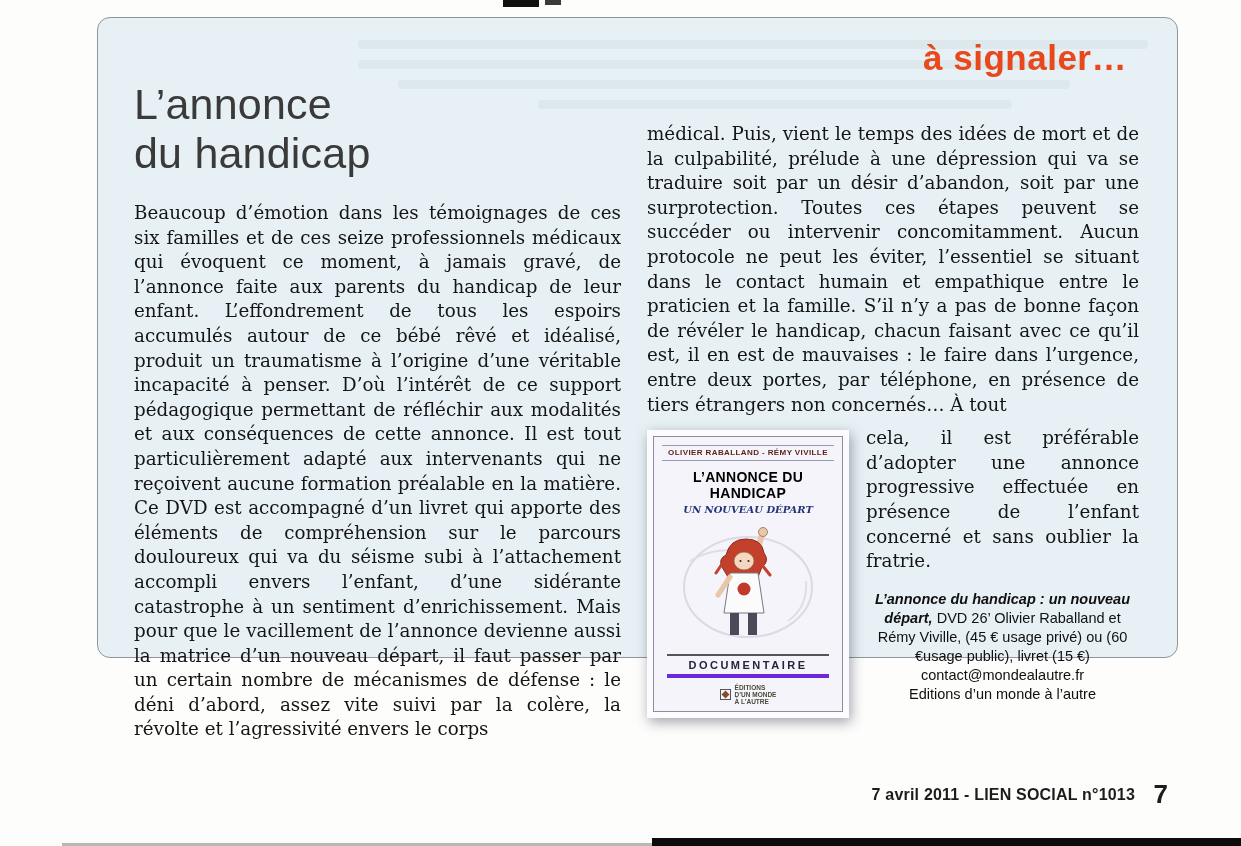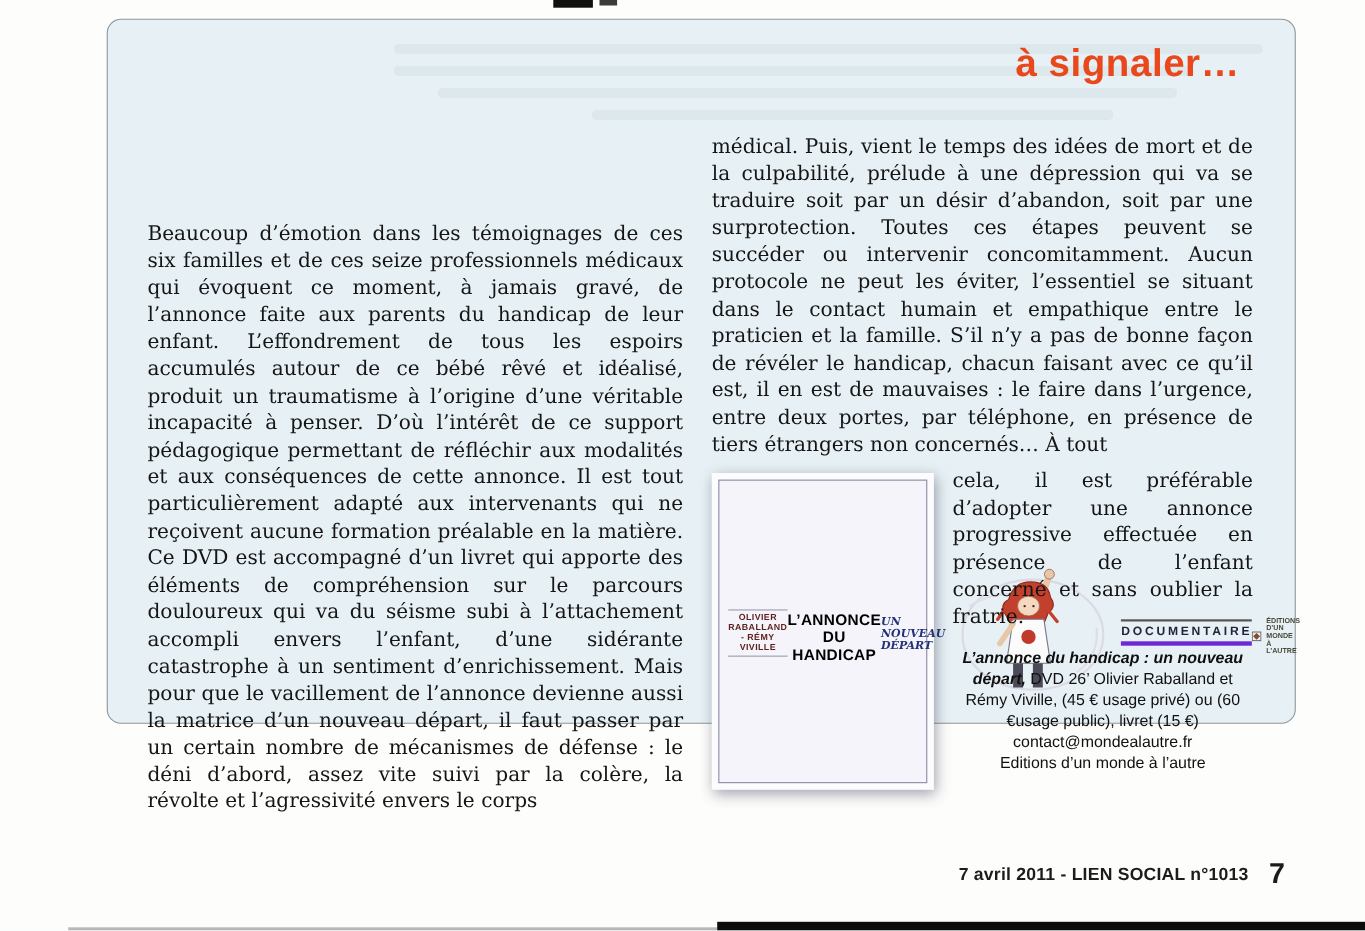--- a/index.html
+++ b/index.html
@@ -66,21 +66,21 @@
   .dvd-outer {
     float:left; margin:4px 17px 0 0;
     background:#fcfcfe; padding:6px;
     box-shadow:2px 4px 12px rgba(50,50,75,0.45);
   }
   .dvd {
     width:190px; height:276px;
     background:#f5f4fa;
     border:1px solid #8b8ba2;
     padding:8px 8px 6px;
-    display:flex; align-items:center;
+    display:flex; flex-direction:column; align-items:center;
   }
   .dvd-authors {
     width:100%; text-align:center;
     font-size:8px; font-weight:700; letter-spacing:0.4px;
     color:#5a1f1a;
     border-top:1px solid #9a9ab0; border-bottom:1px solid #9a9ab0;
     padding:2px 0 3px;
   }
   .dvd-title {
     margin-top:8px; font-size:14px; font-weight:700;
@@ -133,20 +133,24 @@
 
     <div class="ghost">
       <div></div>
         <div></div>
         <div></div>
         <div></div>
     </div>
 
     <div class="signaler">à signaler…</div>
 
+    <div class="title">
+      <div>L’annonce</div>
+      <div>du handicap</div>
+    </div>
 
     <div class="col col-left">
       <p>Beaucoup d’émotion dans les témoignages de ces six familles et de ces seize professionnels médicaux qui évoquent ce moment, à jamais gravé, de l’annonce faite aux parents du handicap de leur enfant. L’effondrement de tous les espoirs accumulés autour de ce bébé rêvé et idéalisé, produit un traumatisme à l’origine d’une véritable incapacité à penser. D’où l’intérêt de ce support pédagogique permettant de réfléchir aux modalités et aux conséquences de cette annonce. Il est tout particulièrement adapté aux intervenants qui ne reçoivent aucune formation préalable en la matière. Ce DVD est accompagné d’un livret qui apporte des éléments de compréhension sur le parcours douloureux qui va du séisme subi à l’attachement accompli envers l’enfant, d’une sidérante catastrophe à un sentiment d’enrichissement. Mais pour que le vacillement de l’annonce devienne aussi la matrice d’un nouveau départ, il faut passer par un certain nombre de mécanismes de défense : le déni d’abord, assez vite suivi par la colère, la révolte et l’agressivité envers le corps</p>
     </div>
 
     <div class="col col-right">
       <p>médical. Puis, vient le temps des idées de mort et de la culpabilité, prélude à une dépression qui va se traduire soit par un désir d’abandon, soit par une surprotection. Toutes ces étapes peuvent se succéder ou intervenir concomitamment. Aucun protocole ne peut les éviter, l’essentiel se situant dans le contact humain et empathique entre le praticien et la famille. S’il n’y a pas de bonne façon de révéler le handicap, chacun faisant avec ce qu’il est, il en est de mauvaises : le faire dans l’urgence, entre deux portes, par téléphone, en présence de tiers étrangers non concernés… À tout</p>
 
       <div class="media">
 

